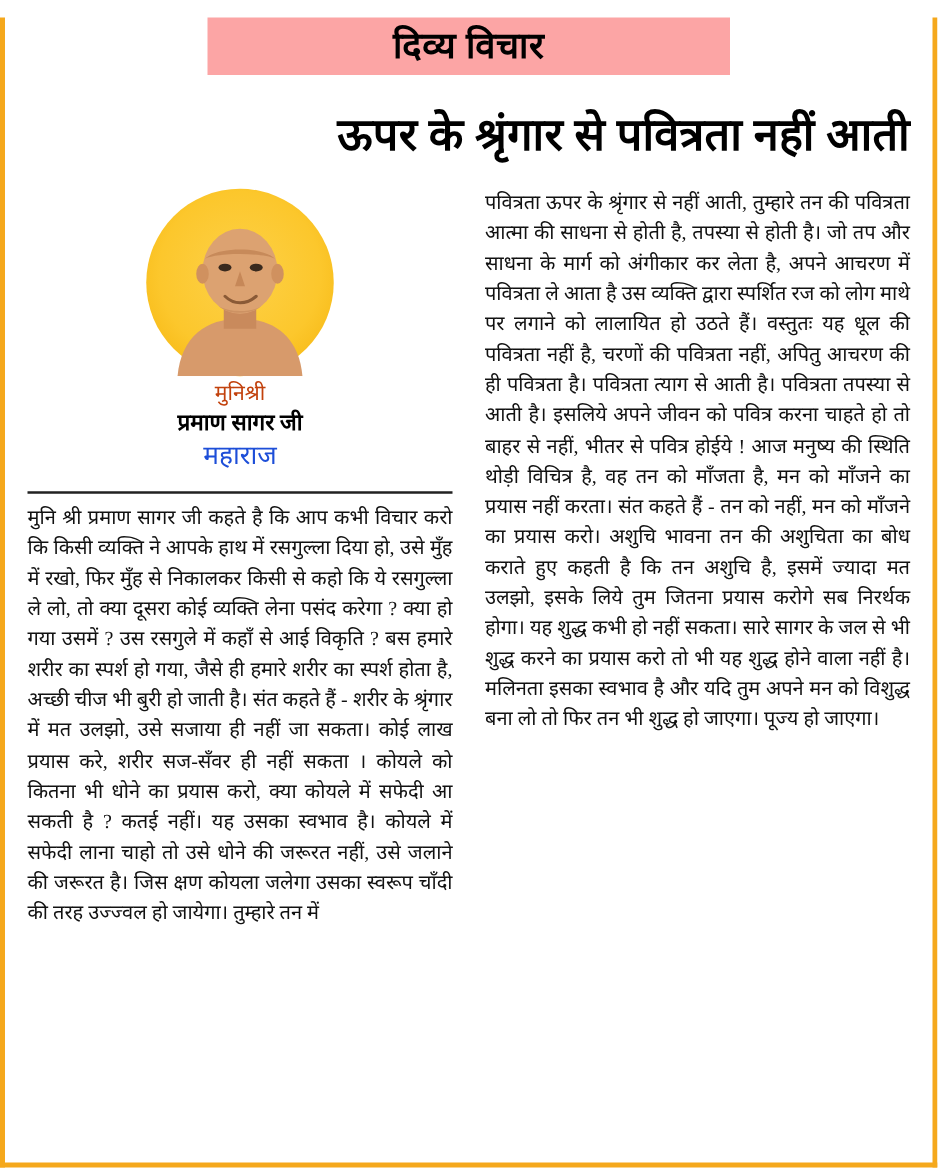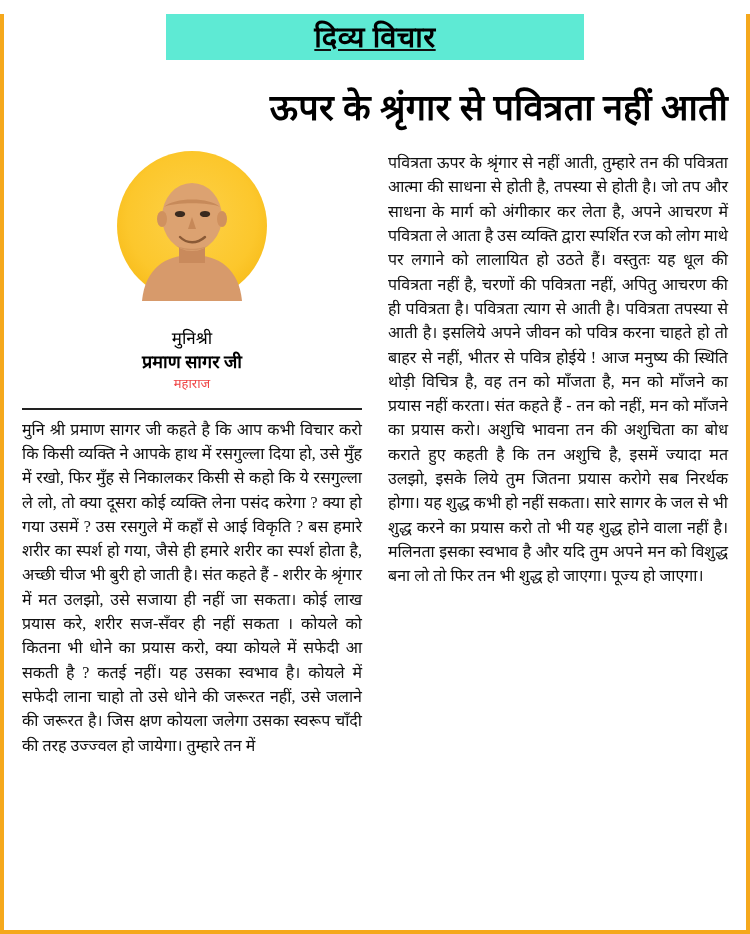--- a/index.html
+++ b/index.html
@@ -21,27 +21,26 @@
     box-sizing: border-box;
     padding: 0 22px;
   }
   
   .masthead {
     margin: 14px 0 0 0;
     display: flex;
     justify-content: center;
   }
   .masthead-band {
-    background: #5eead4;
+    background: #fca5a5;
     width: 418px;
     height: 46px;
     display: flex;
     align-items: center;
     justify-content: center;
-    text-decoration: underline;
   }
   .masthead-title {
     font-family: "Liberation Serif", "DejaVu Serif", serif;
     font-weight: bold;
     font-size: 29px;
     letter-spacing: 0.5px;
     color: #000000;
     line-height: 1;
   }
   
@@ -87,36 +86,36 @@
   .figure {
     position: absolute;
     left: 0; top: 0;
     width: 150px;
     height: 150px;
     overflow: hidden;
   }
   .figure svg { display: block; }
   .saint-name-1 {
     font-size: 17px;
-    margin-top: 28px;
+    margin-top: 4px;
     line-height: 1.2;
-    color: #000000;
+    color: #c2410c;
   }
   .saint-name-2 {
     font-size: 18px;
     font-weight: bold;
     margin-top: 3px;
     line-height: 1.2;
     color: #000;
   }
   .saint-name-3 {
-    font-size: 13px;
+    font-size: 21px;
     margin-top: 2px;
     line-height: 1.2;
-    color: #ef4444;
+    color: #1d4ed8;
   }
   .rule {
     border: none;
     border-top: 2px solid #222;
     margin: 10px 0 8px 0;
   }
   .body-text {
     font-size: 16px;
     line-height: 1.52;
     text-align: justify;

